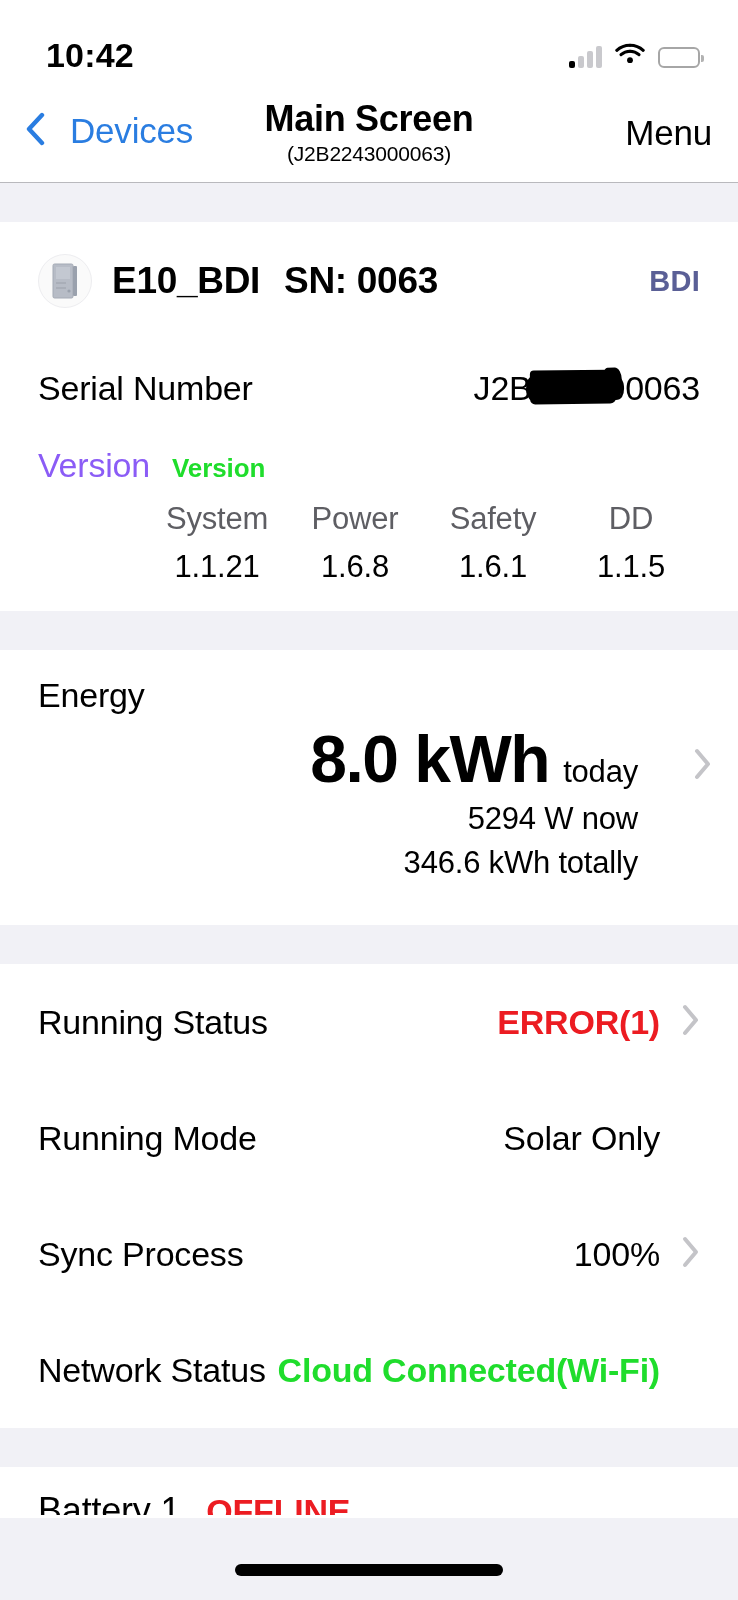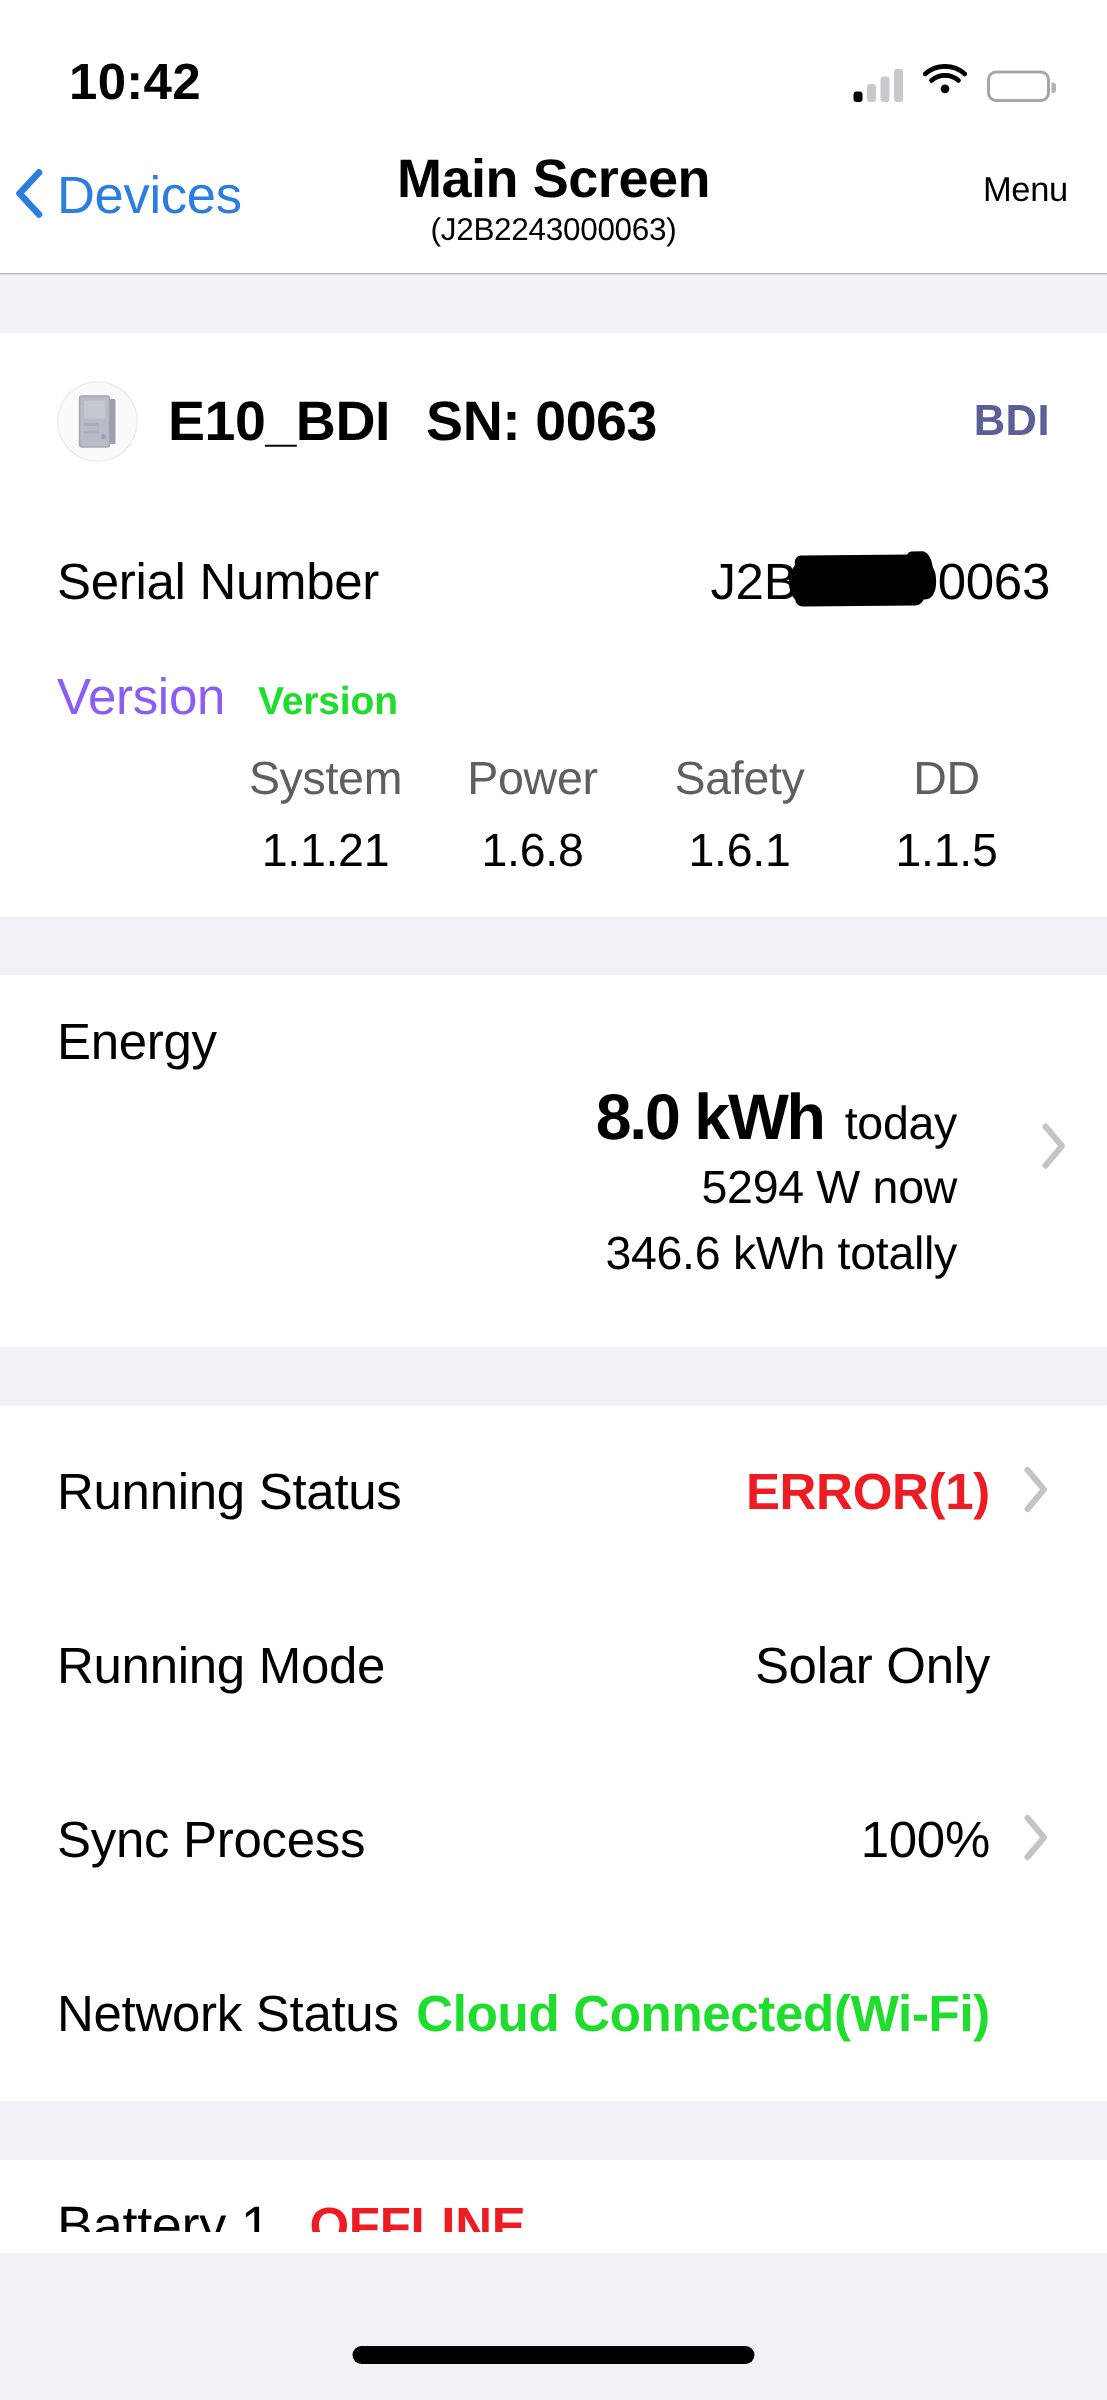--- a/index.html
+++ b/index.html
@@ -90,25 +90,25 @@
 
   
   .navbar {
     position: relative;
     height: 88px;
     background: #ffffff;
     border-bottom: 1px solid #b9b9bd;
   }
   .nav-back {
     position: absolute;
-    left: 8px;
+    left: 24px;
     top: 16px;
     display: flex;
     align-items: center;
-    gap: 8px;
+    gap: 24px;
     color: #2a7de1;
   }
   .chev-left {
     width: 22px;
     height: 34px;
   }
   .nav-back-label {
     font-size: 35px;
     color: #2a7de1;
     letter-spacing: -0.2px;
@@ -131,21 +131,21 @@
   .nav-subtitle {
     font-size: 21px;
     color: #000;
     line-height: 26px;
     letter-spacing: -0.2px;
   }
   .nav-menu {
     position: absolute;
     right: 26px;
     top: 18px;
-    font-size: 23px;
+    font-size: 35px;
     color: #000;
     letter-spacing: -0.2px;
   }
 
   
   .gap {
     background: #f1f1f6;
     width: 100%;
   }
   .card {
@@ -306,21 +306,21 @@
     letter-spacing: -0.2px;
   }
   .energy-main {
     display: flex;
     align-items: baseline;
     justify-content: flex-end;
     padding-right: 62px;
     margin-top: 6px;
   }
   .energy-big {
-    font-size: 43px;
+    font-size: 66px;
     font-weight: 700;
     color: #000;
     letter-spacing: -1.5px;
   }
   .energy-today {
     font-size: 31px;
     color: #000;
     margin-left: 14px;
     letter-spacing: -0.2px;
   }

